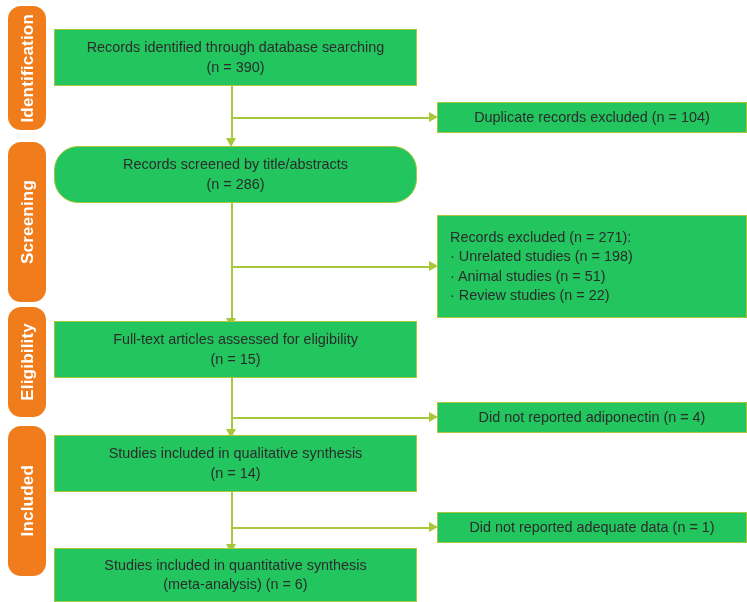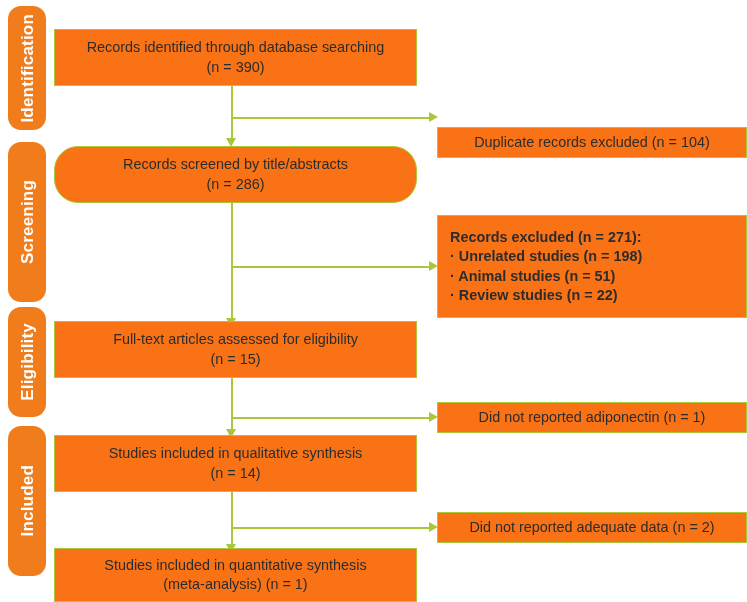--- a/index.html
+++ b/index.html
@@ -35,37 +35,36 @@
   .stage-tab span {
     writing-mode: vertical-rl;
     transform: rotate(180deg);
     white-space: nowrap;
     line-height: 1;
   }
 
   
   .box {
     position: absolute;
-    background: #f97316;
+    background: #22c55e;
     border: 1.4px solid #A9C73A;
     box-sizing: border-box;
     color: #2c2c2c;
     font-size: 14.4px;
     line-height: 1.33;
     display: flex;
     align-items: center;
     justify-content: center;
     text-align: center;
     padding: 4px 8px;
   }
   .box.left-align {
     justify-content: flex-start;
     text-align: left;
     padding-left: 12px;
-    font-weight: bold;
   }
   .box .box-text {
     display: block;
     white-space: pre-line;
   }
 
   
   .vline {
     position: absolute;
     width: 1.6px;
@@ -136,21 +135,21 @@
   <div class="arrow-down" style="left:226px; top:544px;"></div>
 
   <div class="hline" style="left:231px; top:527px; width:202px;"></div>
   <div class="arrow-right" style="left:429px; top:522px;"></div>
 
   <div class="box" style="left:54px; top:29px; width:363px; height:57px;">
     <span class="box-text">Records identified through database searching
 (n = 390)</span>
   </div>
 
-  <div class="box" style="left:437px; top:102px; width:310px; height:31px;margin-top:25px;">
+  <div class="box" style="left:437px; top:102px; width:310px; height:31px;">
     <span class="box-text">Duplicate records excluded (n = 104)</span>
   </div>
 
   <div class="box" style="left:54px; top:146px; width:363px; height:57px;border-radius:24px;">
     <span class="box-text">Records screened by title/abstracts
 (n = 286)</span>
   </div>
 
   <div class="box left-align" style="left:437px; top:215px; width:310px; height:103px;">
     <span class="box-text">Records excluded (n = 271):
@@ -158,30 +157,30 @@
 · Animal studies (n = 51)
 · Review studies (n = 22)</span>
   </div>
 
   <div class="box" style="left:54px; top:321px; width:363px; height:57px;text-align:center;">
     <span class="box-text">Full-text articles assessed for eligibility
 (n = 15)</span>
   </div>
 
   <div class="box" style="left:437px; top:402px; width:310px; height:31px;">
-    <span class="box-text">Did not reported adiponectin (n = 1)</span>
+    <span class="box-text">Did not reported adiponectin (n = 4)</span>
   </div>
 
   <div class="box" style="left:54px; top:435px; width:363px; height:57px;">
     <span class="box-text">Studies included in qualitative synthesis
 (n = 14)</span>
   </div>
 
   <div class="box" style="left:437px; top:512px; width:310px; height:31px;">
-    <span class="box-text">Did not reported adequate data (n = 2)</span>
+    <span class="box-text">Did not reported adequate data (n = 1)</span>
   </div>
 
   <div class="box" style="left:54px; top:548px; width:363px; height:54px;">
     <span class="box-text">Studies included in quantitative synthesis
-(meta-analysis) (n = 1)</span>
+(meta-analysis) (n = 6)</span>
   </div>
 
 </div>
 
 </body></html>

